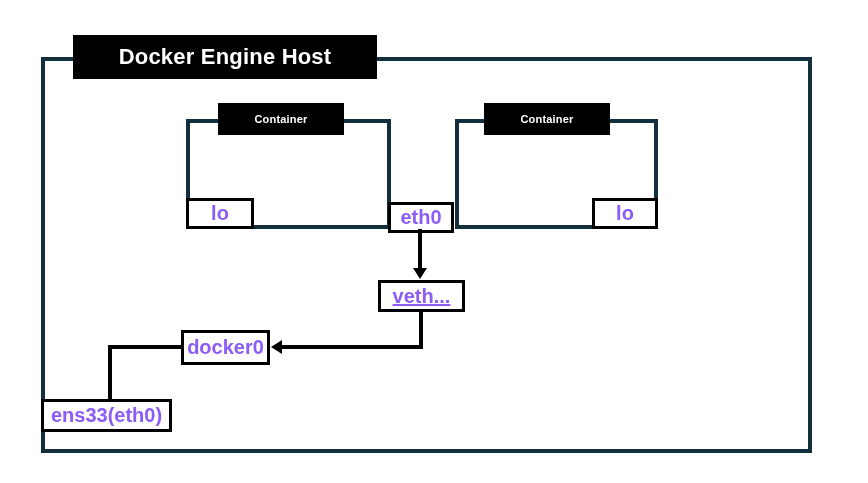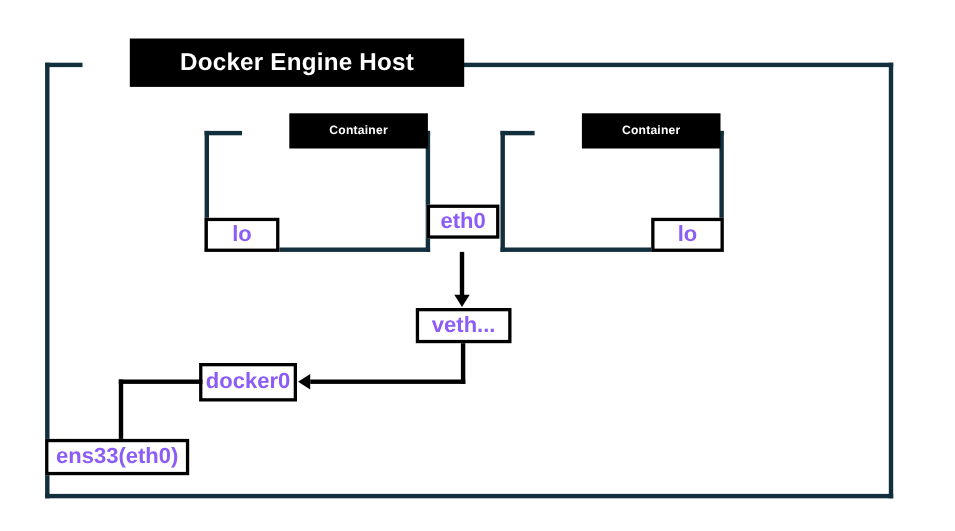--- a/index.html
+++ b/index.html
@@ -31,21 +31,20 @@
   .banner {
     position: absolute;
     background: #000000;
     color: #ffffff;
     display: flex;
     align-items: center;
     justify-content: center;
     font-weight: bold;
     letter-spacing: 0.2px;
     white-space: nowrap;
-    margin-left: 45px;
   }
   .banner.host {
     font-size: 22px;
   }
   .banner.container-title {
     font-size: 11px;
   }
 
   .nodebox {
     position: absolute;
@@ -107,21 +106,21 @@
   <div class="edge" style="left:186px; top:225px; width:205px; height:4px;"></div>
 
   <div class="banner container-title" style="left:218px; top:103px; width:126px; height:32px;">
     <span>Container</span>
   </div>
 
   <div class="nodebox" style="left:186px; top:198px; width:68px; height:31px;">
     <span>lo</span>
   </div>
 
-  <div class="nodebox" style="left:388px; top:186px; width:66px; height:31px;">
+  <div class="nodebox" style="left:388px; top:202px; width:66px; height:31px;">
     <span>eth0</span>
   </div>
 
   <div class="edge" style="left:455px; top:119px; width:31px; height:4px;"></div>
 
   <div class="edge" style="left:608px; top:119px; width:50px; height:4px;"></div>
 
   <div class="edge" style="left:455px; top:119px; width:4px; height:110px;"></div>
 
   <div class="edge" style="left:654px; top:119px; width:4px; height:110px;"></div>
@@ -132,21 +131,21 @@
     <span>Container</span>
   </div>
 
   <div class="nodebox" style="left:592px; top:198px; width:66px; height:31px;">
     <span>lo</span>
   </div>
 
   <div class="edge-black" style="left:418px; top:229px; width:4px; height:42px;"></div>
   <div class="arrowhead down" style="left:413px; top:268px;"></div>
 
-  <div class="nodebox" style="left:378px; top:280px; width:87px; height:32px;">
+  <div class="nodebox" style="left:378px; top:280px; width:87px; height:32px;text-decoration:underline;">
     <span>veth...</span>
   </div>
 
   <div class="edge-black" style="left:419px; top:312px; width:4px; height:37px;"></div>
 
   <div class="edge-black" style="left:282px; top:345px; width:141px; height:4px;"></div>
   <div class="arrowhead left" style="left:271px; top:340px;"></div>
 
   <div class="nodebox" style="left:181px; top:330px; width:89px; height:35px;">
     <span>docker0</span>

